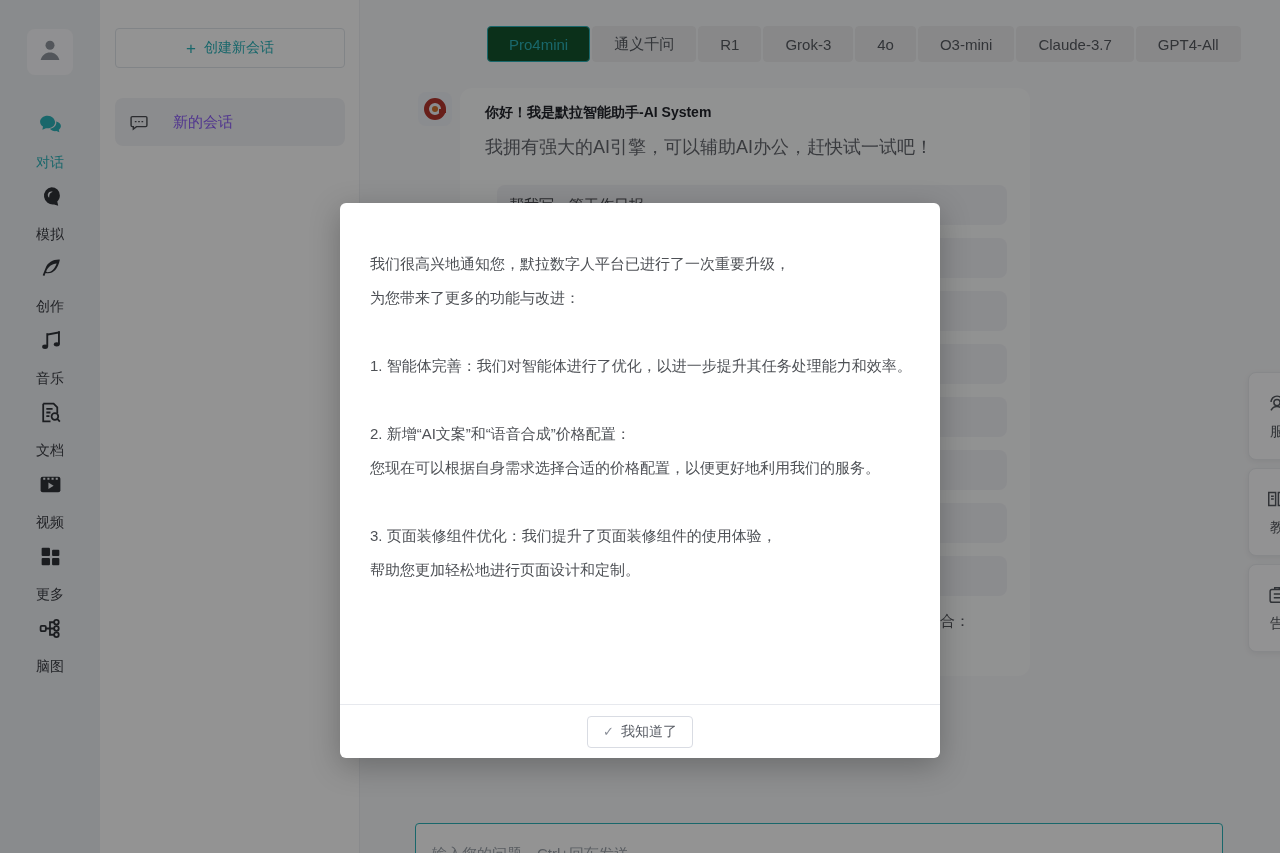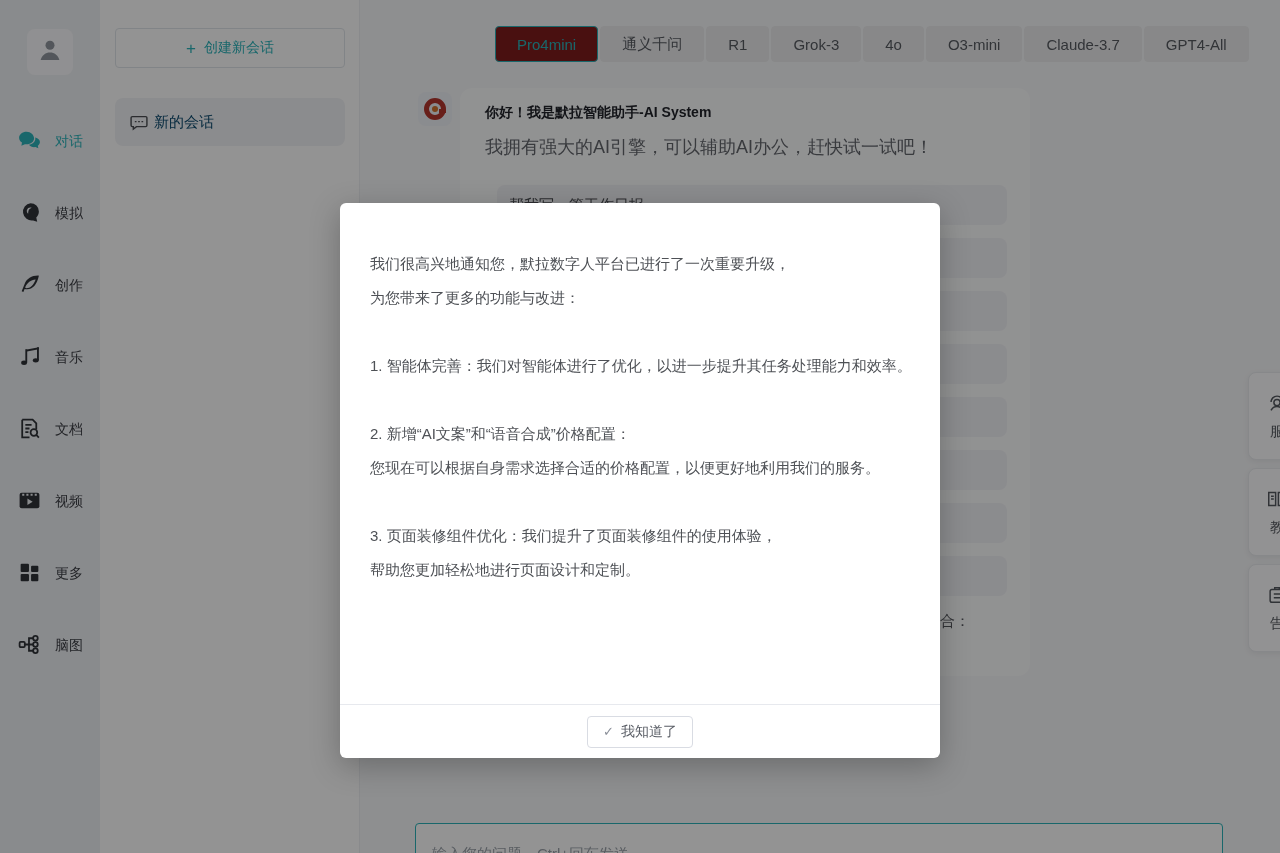--- a/index.html
+++ b/index.html
@@ -5,42 +5,42 @@
   * { margin:0; padding:0; box-sizing:border-box; }
   html,body { width:1280px; height:853px; }
   body { font-family:"Liberation Sans", sans-serif; background:#f5f6f8; }
   .screen { position:relative; width:1280px; height:853px; overflow:hidden; background:#f5f6f8; }
 
   
   .sidebar { position:absolute; left:0; top:0; width:100px; height:853px; background:#edeff3; }
   .user-avatar-box { position:absolute; left:27px; top:29px; width:46px; height:46px;
     background:#f8f9fb; border-radius:8px; display:flex; align-items:center; justify-content:center; cursor:pointer; }
   .side-menu { position:absolute; left:0; top:106px; width:100px; }
-  .side-item { height:72px; display:flex; flex-direction:row; align-items:center; justify-content:center;
+  .side-item { height:72px; display:flex; flex-direction:column; align-items:center; justify-content:center;
     gap:13px; color:#33363b; cursor:pointer; }
   .side-item .lbl { font-size:14px; color:#3b3e44; }
   .side-item svg { width:25px; height:25px; }
   .side-item.active .lbl { color:#2bb2b8; }
   .side-item.active svg { color:#2bb2b8; }
 
   
   .panel { position:absolute; left:100px; top:0; width:260px; height:853px; background:#fefefe; border-right:1px solid #eceef1; }
   .create-btn { position:absolute; left:15px; top:28px; width:230px; height:40px; background:#fdfdfe;
     border:1px solid #dfe3e8; border-radius:4px; color:#2bb2b8; font-size:14px;
     display:flex; align-items:center; justify-content:center; gap:8px; cursor:pointer; }
   .create-btn .plus { font-size:17px; line-height:1; }
   .session-item { position:absolute; left:15px; top:98px; width:230px; height:48px; background:#f0f1f4;
-    border-radius:8px; display:flex; align-items:center; gap:5px; padding:0 14px; color:#0c4a6e; font-size:15px; cursor:pointer; }
+    border-radius:8px; display:flex; align-items:center; gap:24px; padding:0 14px; color:#8b5cf6; font-size:15px; cursor:pointer; }
   .session-item svg { width:20px; height:20px; color:#4a4d52; flex:none; }
 
   
   .tabs { position:absolute; left:487px; top:26px; height:36px; display:flex; gap:2px; }
   .tab { height:36px; padding:0 21px; background:#ebebed; border:1px solid #ebebed; border-radius:4px;
     font-size:15px; color:#565a60; display:flex; align-items:center; cursor:pointer; white-space:nowrap; }
-  .tab.active { background:#7f1d1d; border:1px solid #2bb2b8; color:#2bb2b8;margin-left:8px; }
+  .tab.active { background:#14532d; border:1px solid #2bb2b8; color:#2bb2b8; }
 
   
   .g-avatar { position:absolute; left:418px; top:92px; width:34px; height:34px; background:#eef1f7;
     border-radius:8px; display:flex; align-items:center; justify-content:center; }
   .g-ring { position:relative; width:22px; height:22px; border:5px solid #b3362e; border-radius:50%; }
   .g-ring::after { content:""; position:absolute; left:3px; top:3px; width:6px; height:6px; background:#d2722b; border-radius:50%; }
   .g-ring::before { content:""; position:absolute; right:-5px; top:6px; width:7px; height:4px; background:#b3362e; }
 
   .card { position:absolute; left:460px; top:88px; width:570px; height:588px; background:#fafbfc; border-radius:12px; }
   .card-title { position:absolute; left:25px; top:16px; font-size:14px; font-weight:bold; color:#21242a; }

